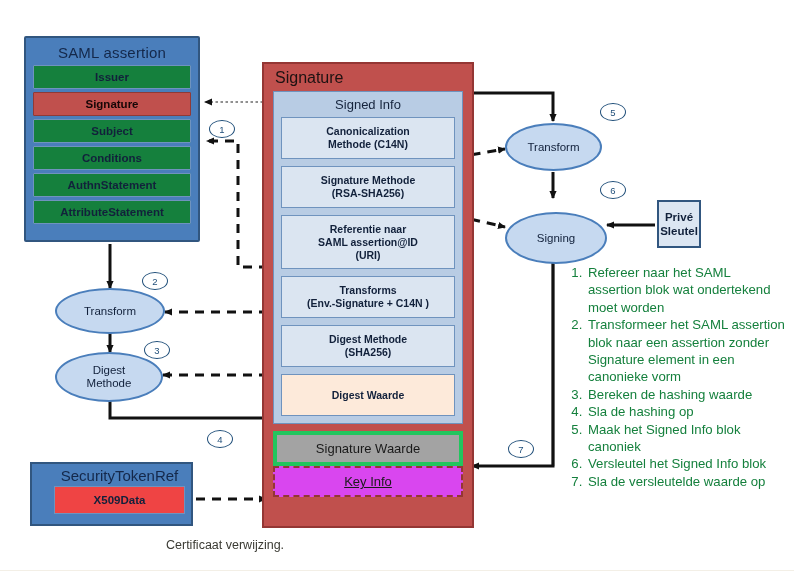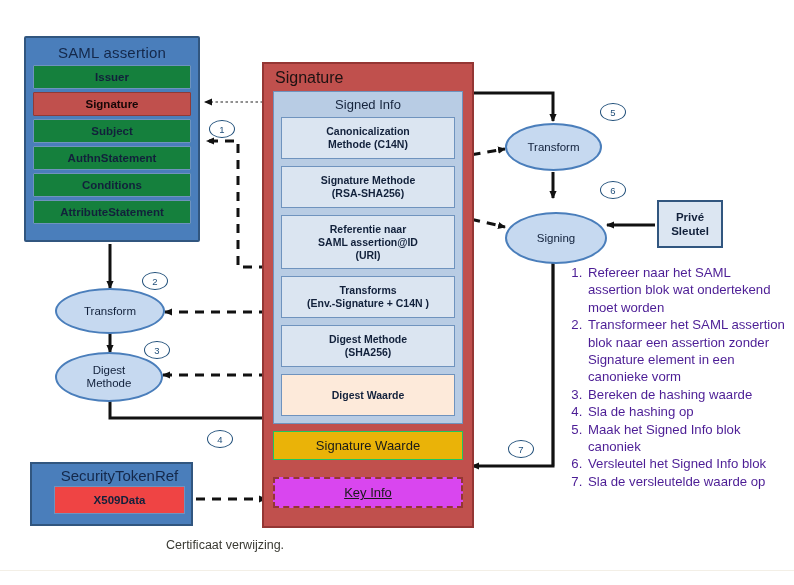--- a/index.html
+++ b/index.html
@@ -38,45 +38,45 @@
   .signed-info{background:#b8cce4;border:1px solid #6f93be;
                padding:3px 7px 7px 7px;margin-bottom:7px;}
   .si-title{font-size:13px;color:#15243d;text-align:center;padding:2px 0 5px 0;}
   .si-row{border:1px solid #6f93be;background:#dbe5f1;
           display:flex;align-items:center;justify-content:center;
           text-align:center;font-size:10.5px;font-weight:bold;color:#12213b;
           line-height:13px;margin-bottom:7px;padding:3px 2px;}
   .si-row.h2{min-height:34px;justify-content:center;}
   .si-row.h3{min-height:46px;}
   .si-row.peach{background:#fdeada;margin-bottom:0;}
-  .sig-val{border:1px solid #22c55e;background:#eab308;height:27px;
+  .sig-val{border:4px solid #22c55e;background:#a3a3a3;height:27px;
            display:flex;align-items:center;justify-content:center;
-           font-size:13px;color:#1a1a1a;margin-bottom:17px;}
+           font-size:13px;color:#1a1a1a;margin-bottom:0;}
   .key-info{border:2px dashed #943634;background:#d946ef;height:27px;
             display:flex;align-items:center;justify-content:center;
             font-size:13px;color:#1a1a1a;text-decoration:underline;}
 
   
   .ell{background:#c6d9f0;border:2px solid #4a7ebb;border-radius:50%;
        display:flex;align-items:center;justify-content:center;text-align:center;
        font-size:11.5px;font-weight:normal;color:#11203a;line-height:13px;}
 
   
-  .priv-box{left:657px;top:200px;width:66px;height:48px;
+  .priv-box{left:657px;top:200px;width:44px;height:48px;
             background:#dce6f2;border:2px solid #31567f;
             display:flex;align-items:center;justify-content:center;text-align:center;
             font-size:11.5px;font-weight:bold;color:#12213b;line-height:14px;}
 
   
   .num{width:26px;height:18px;border:1.6px solid #1f4e79;border-radius:50%;
        background:#ffffff;display:flex;align-items:center;justify-content:center;
        font-size:9.5px;color:#1f4e79;}
 
   
-  .steps{left:560px;top:264px;width:226px;font-size:13.2px;color:#4c1d95;
+  .steps{left:560px;top:264px;width:226px;font-size:13.2px;color:#15803d;
          line-height:17.4px;}
   .steps ol{margin:0;padding-left:26px;}
   .steps li{margin-bottom:0px;padding-left:2px;}
 
   
   .caption{left:166px;top:538px;font-size:12.5px;color:#3a3a33;}
 
   
   svg.arrows{position:absolute;left:0;top:0;width:794px;height:585px;
              pointer-events:none;}
@@ -160,22 +160,22 @@
     <g stroke="#111" fill="none" stroke-width="2.5">
       <path d="M553,262 L553,466"></path>
     </g>
   </svg>
 
   <div class="abs saml-box">
     <div class="saml-title">SAML assertion</div>
     <div class="saml-row">Issuer</div>
     <div class="saml-row sig">Signature</div>
     <div class="saml-row">Subject</div>
+    <div class="saml-row">Conditions</div>
     <div class="saml-row">AuthnStatement</div>
-    <div class="saml-row">Conditions</div>
     <div class="saml-row">AttributeStatement</div>
   </div>
 
   <div class="abs str-box">
     <div class="str-title">SecurityTokenRef</div>
     <div class="str-row">X509Data</div>
   </div>
 
   <div class="abs sig-box">
     <div class="sig-title">Signature</div>

